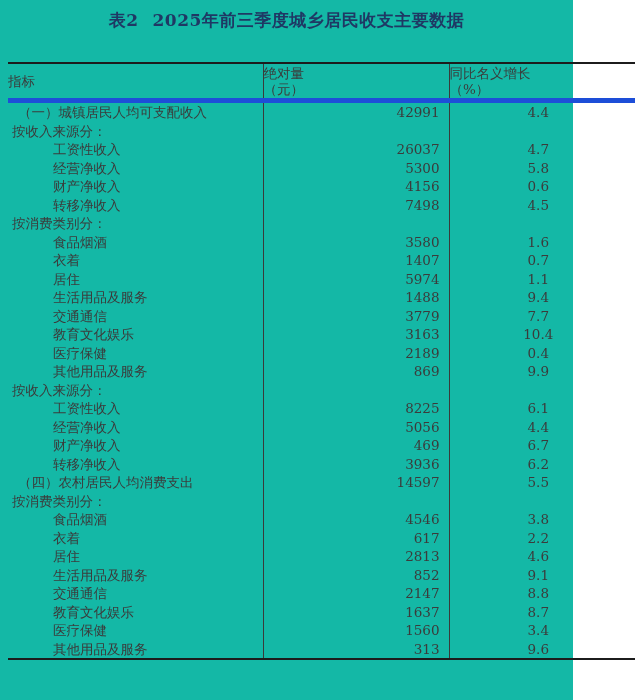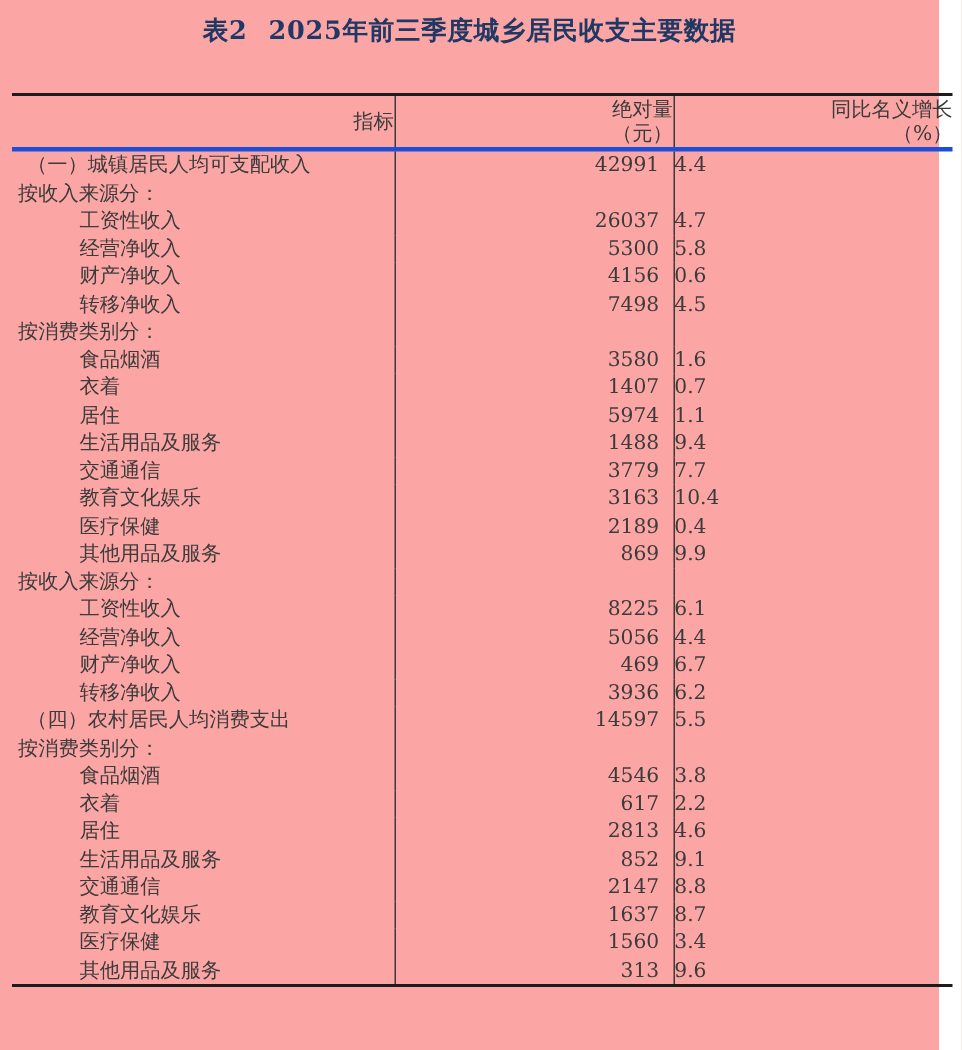--- a/index.html
+++ b/index.html
@@ -6,23 +6,23 @@
     margin: 0;
     padding: 0;
     background: #ffffff;
     width: 641px;
     height: 700px;
     overflow: hidden;
     font-family: "DejaVu Serif", "Liberation Serif", serif;
   }
   .page {
     position: relative;
-    width: 626px;
+    width: 573px;
     height: 700px;
-    background: #fca5a5;
+    background: #14b8a6;
   }
   .title-wrap {
     height: 62px;
     display: flex;
     align-items: flex-start;
     justify-content: center;
     padding-top: 9px;
     box-sizing: border-box;
   }
   .page-title {
@@ -43,42 +43,42 @@
     border-bottom: 2.5px solid #1c1c1c;
     color: #3b3b3b;
   }
   col.col-indicator { width: 255px; }
   col.col-absolute  { width: 186px; }
   col.col-growth    { width: 186px; }
 
   thead th {
     font-weight: normal;
     font-size: 13.5px;
-    text-align: right;
+    text-align: left;
     vertical-align: middle;
     height: 34px;
     padding: 0;
     line-height: 16px;
-    border-bottom: 3px solid #1d4ed8;
+    border-bottom: 5px solid #1d4ed8;
     color: #3b3b3b;
   }
   thead th.sep, tbody td.sep {
     border-left: 1px solid #3a3a3a;
   }
   tbody td {
     font-size: 13.5px;
     padding: 0;
     height: 18.5px;
     line-height: 18.5px;
     white-space: nowrap;
     overflow: hidden;
   }
   tbody td.c-label { text-align: left; }
   tbody td.c-val   { text-align: right; padding-right: 9px; }
-  tbody td.c-growth{ text-align: left; padding-right: 8px; }
+  tbody td.c-growth{ text-align: center; padding-right: 8px; }
 
   tr.level-section td.c-label { padding-left: 10px; }
   tr.level-group   td.c-label { padding-left: 4px; }
   tr.level-item    td.c-label { padding-left: 45px; }
 </style>
 </head>
 <body>
 
 <div class="page">
 

